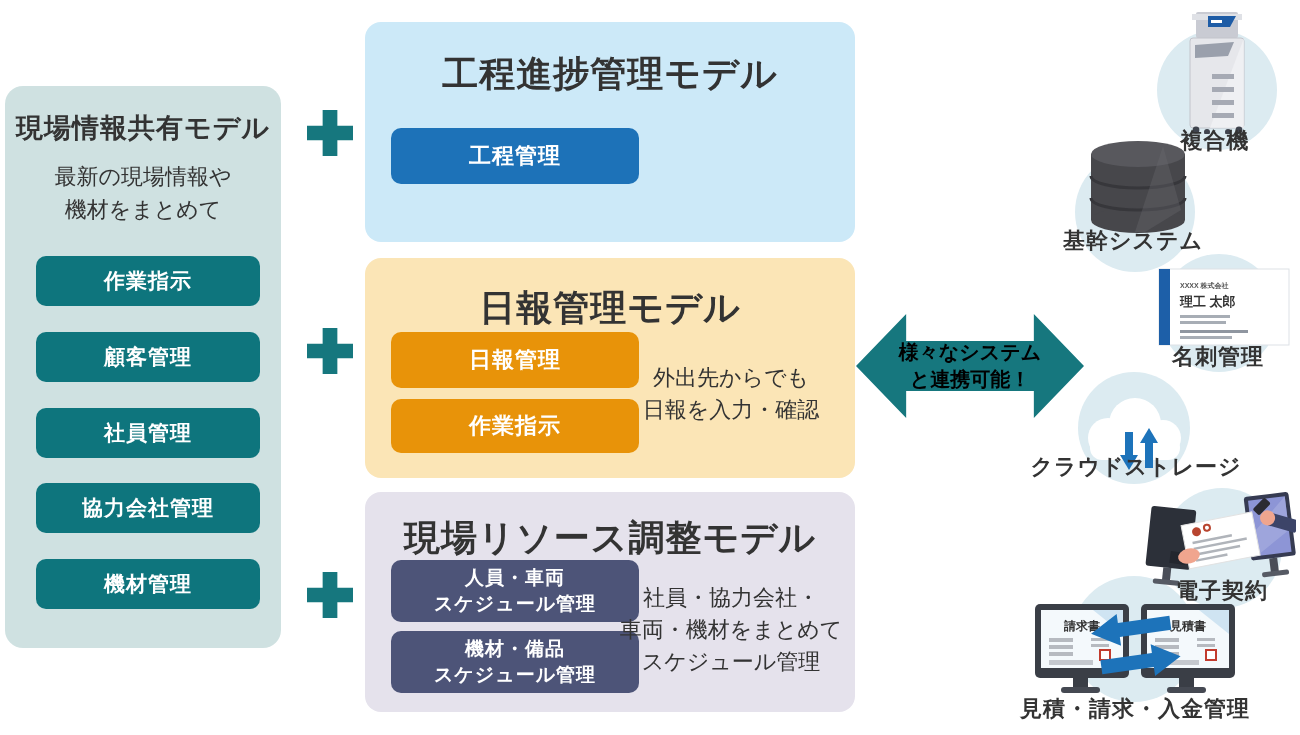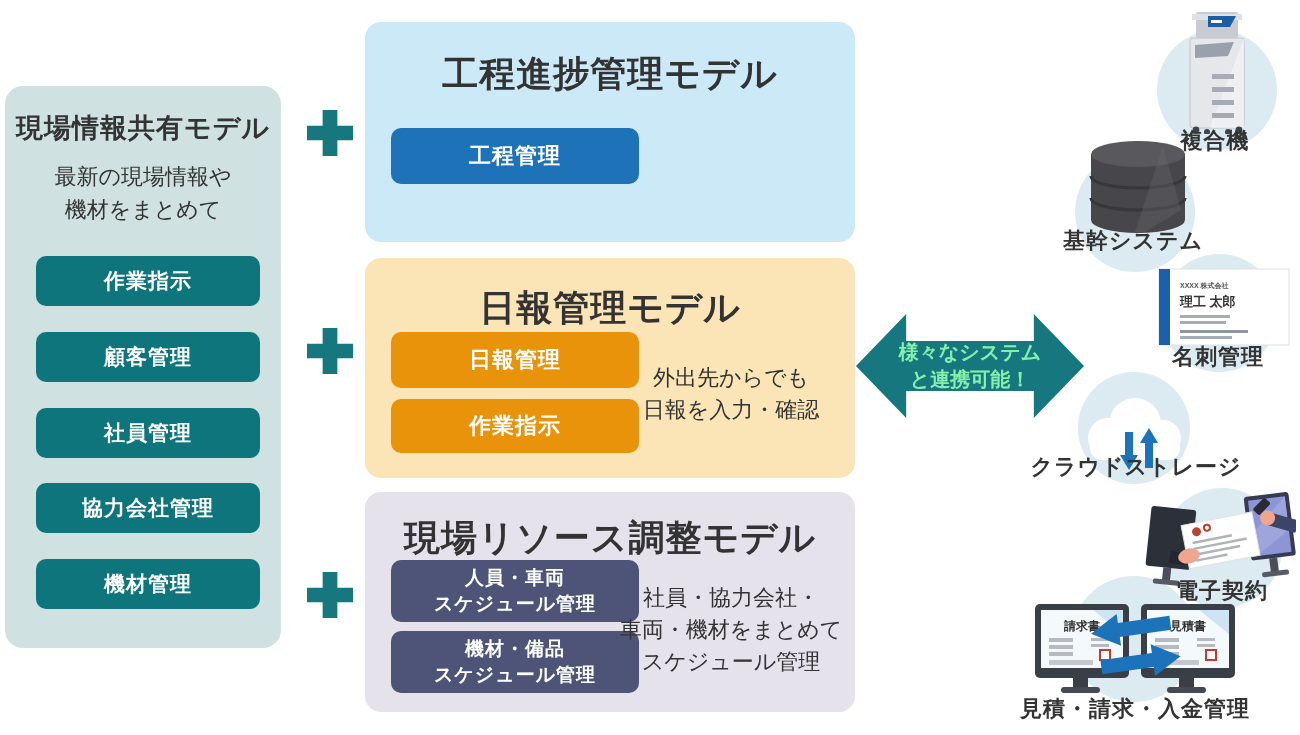--- a/index.html
+++ b/index.html
@@ -33,21 +33,21 @@
   .b-orange{background:var(--orange,#e89309);}
   .b-slate{background:var(--slate,#4d5478);font-size:19px;line-height:1.35;}
   .f22{font-size:22px;}
   .m-desc{position:absolute;left:252px;width:228px;text-align:center;font-size:22px;line-height:1.45;}
   .m-desc span{display:block;}
   
   .link-arrow{position:absolute;left:856px;top:314px;width:228px;height:104px;
               background:var(--teal_accent,#16777e);
               clip-path:polygon(0 50%,22% 0,22% 26%,78% 26%,78% 0,100% 50%,78% 100%,78% 74%,22% 74%,22% 100%);}
   .link-arrow .txt{position:absolute;inset:0;display:flex;flex-direction:column;align-items:center;
-                   justify-content:center;color:#86efac;font-weight:bold;font-size:20px;line-height:1.35;}
+                   justify-content:center;color:#000000;font-weight:bold;font-size:20px;line-height:1.35;}
   
   .circle{position:absolute;border-radius:50%;background:var(--circle_bg,#dcebf1);}
   .sys-icon{position:absolute;}
   .sys-label{position:absolute;transform:translateX(-50%);font-size:22px;font-weight:bold;
              white-space:nowrap;letter-spacing:1px;}
 </style>
 </head>
 <body>
 
 <div class="canvas">

